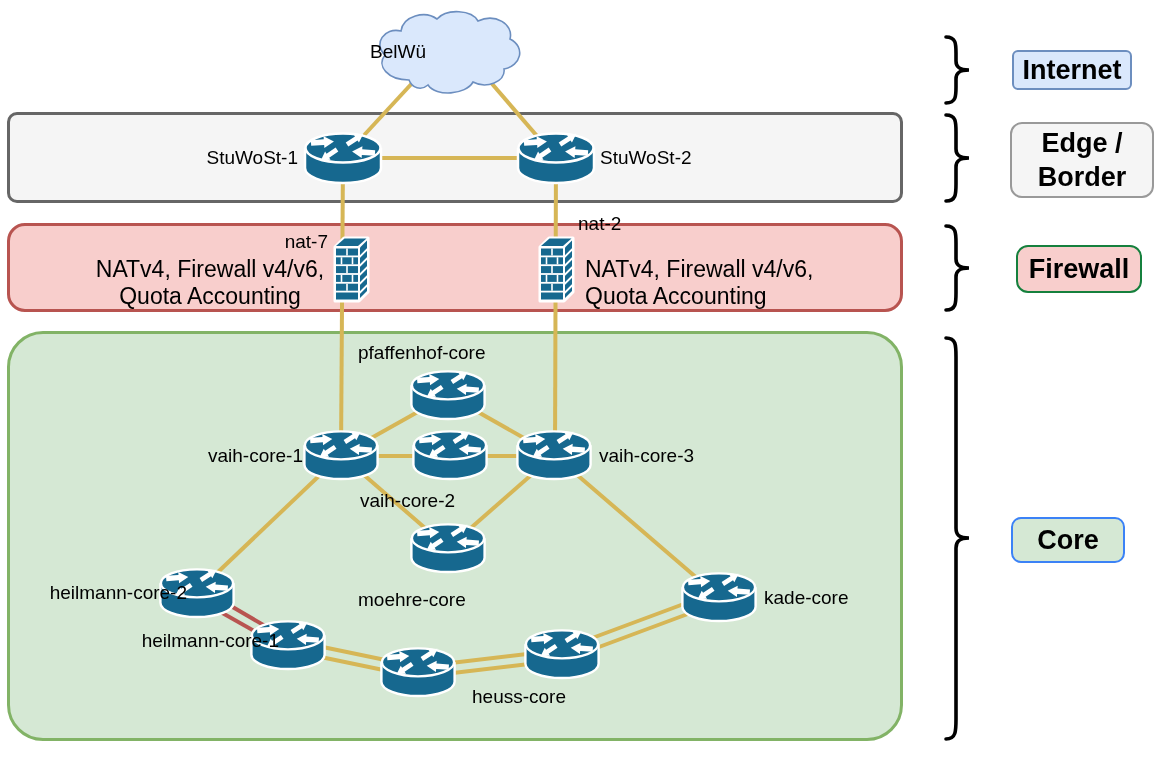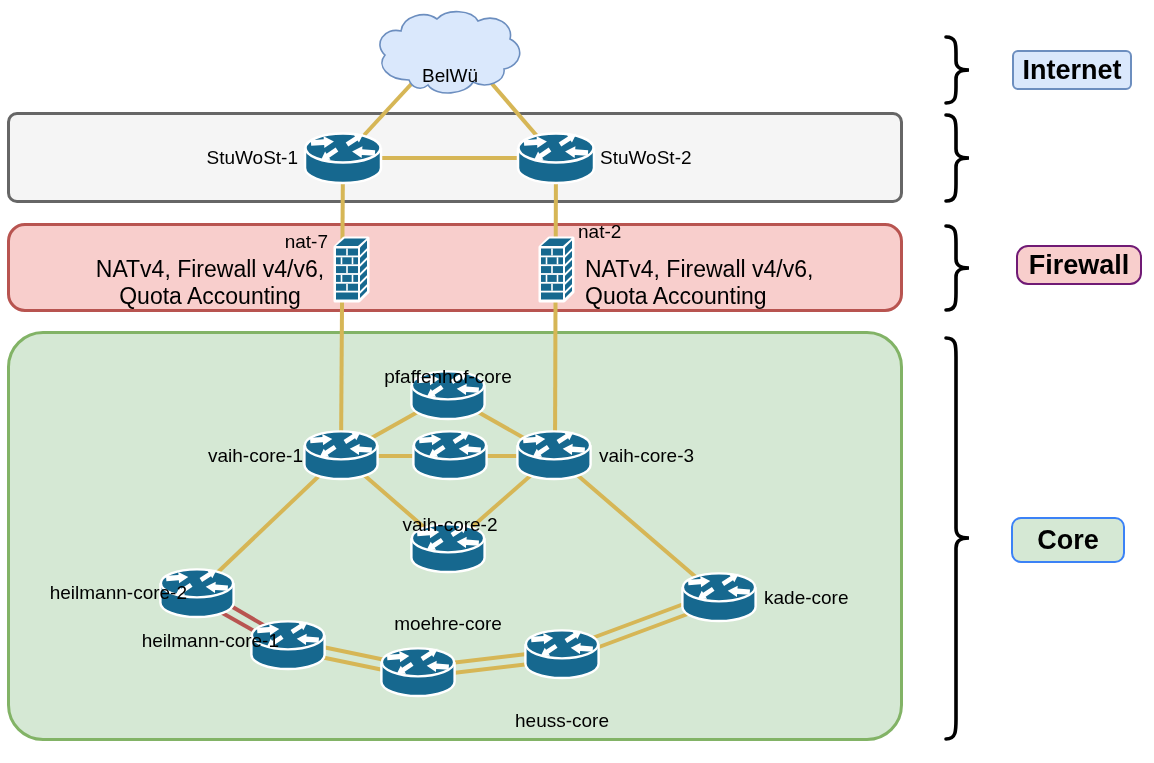--- a/index.html
+++ b/index.html
@@ -8,33 +8,33 @@
   .band{position:absolute;box-sizing:border-box;}
   .band.edge{left:7px;top:112px;width:896px;height:91px;background:#f5f5f5;
              border:3px solid #666;border-radius:10px;}
   .band.firewall{left:7px;top:223px;width:896px;height:89px;background:#f8cecc;
              border:3px solid #b85450;border-radius:18px;}
   .band.core{left:7px;top:331px;width:896px;height:410px;background:#d5e8d4;
              border:3px solid #82b366;border-radius:36px;}
   svg.layer{position:absolute;left:0;top:0;}
   .node{position:absolute;}
   .lbl{position:absolute;font-size:19px;line-height:24px;white-space:nowrap;}
-  .lbl.c{text-align:center;margin-top:24px;}
+  .lbl.c{text-align:left;}
   .lbl.r{text-align:right;}
   .desc{position:absolute;font-size:23px;line-height:27px;}
   .desc.c{text-align:center;}
   .zonebox{position:absolute;box-sizing:border-box;display:flex;align-items:center;
            justify-content:center;font-weight:bold;font-size:27px;text-align:center;
            line-height:34px;}
   .zonebox.internet{left:1012px;top:50px;width:120px;height:40px;background:#dae8fc;
            border:2px solid #6c8ebf;border-radius:6px;}
   .zonebox.edge{left:1010px;top:122px;width:144px;height:76px;background:#f5f5f5;
            border:2px solid #999;border-radius:12px;}
-  .zonebox.firewall{left:1016px;top:245px;width:126px;height:40px;background:#f8cecc;
-           border:2px solid #701a75;border-radius:12px;}
+  .zonebox.firewall{left:1016px;top:245px;width:126px;height:48px;background:#f8cecc;
+           border:2px solid #15803d;border-radius:12px;}
   .zonebox.core{left:1011px;top:517px;width:114px;height:46px;background:#d5e8d4;
            border:2px solid #3b82f6;border-radius:10px;}
   .brace{position:absolute;left:942px;}
   .brace path{fill:none;stroke:#000;stroke-width:3.6;stroke-linecap:round;}
 </style>
 </head>
 <body>
 
 <div class="canvas">
 
@@ -139,21 +139,21 @@
       <use href="#sym-firewall"></use>
     </svg>
   <svg class="node" style="left:538px;top:235px" width="38" height="68">
       <use href="#sym-firewall"></use>
     </svg>
   <div class="lbl r" style="left:238px;top:230px;width:90px">nat-7</div>
   <div class="desc c" style="left:88px;top:256px;width:244px">
     <div>NATv4, Firewall v4/v6,</div>
     <div>Quota Accounting</div>
   </div>
-  <div class="lbl" style="left:578px;top:220px">nat-2</div>
+  <div class="lbl" style="left:578px;top:212px">nat-2</div>
   <div class="desc" style="left:585px;top:256px">
     <div>NATv4, Firewall v4/v6,</div>
     <div>Quota Accounting</div>
   </div>
 
   <svg class="node" style="left:409px;top:369px" width="78" height="52">
       <use href="#sym-router"></use>
     </svg>
   <svg class="node" style="left:302px;top:429px" width="78" height="52">
       <use href="#sym-router"></use>
@@ -200,16 +200,22 @@
     <path d="M4 3 C14 3 14 10 14 20 L14 37 C14 43 17 46 27 46 C17 46 14 49 14 55 L14 72 C14 82 14 89 4 89"></path>
   </svg>
   <svg class="brace" style="top:223px" width="32" height="90">
     <path d="M4 3 C14 3 14 10 14 20 L14 36 C14 42 17 45 27 45 C17 45 14 48 14 54 L14 70 C14 80 14 87 4 87"></path>
   </svg>
   <svg class="brace" style="top:335px" width="32" height="407">
     <path d="M4 3 C14 3 14 10 14 22 L14 193 C14 200 17 203 27 203 C17 203 14 207 14 213 L14 384 C14 396 14 404 4 404"></path>
   </svg>
 
   <div class="zonebox internet">Internet</div>
+  <div class="zonebox edge">
+    <div>
+      <div>Edge /</div>
+      <div>Border</div>
+    </div>
+  </div>
   <div class="zonebox firewall">Firewall</div>
   <div class="zonebox core">Core</div>
 
 </div>
 
 </body></html>

